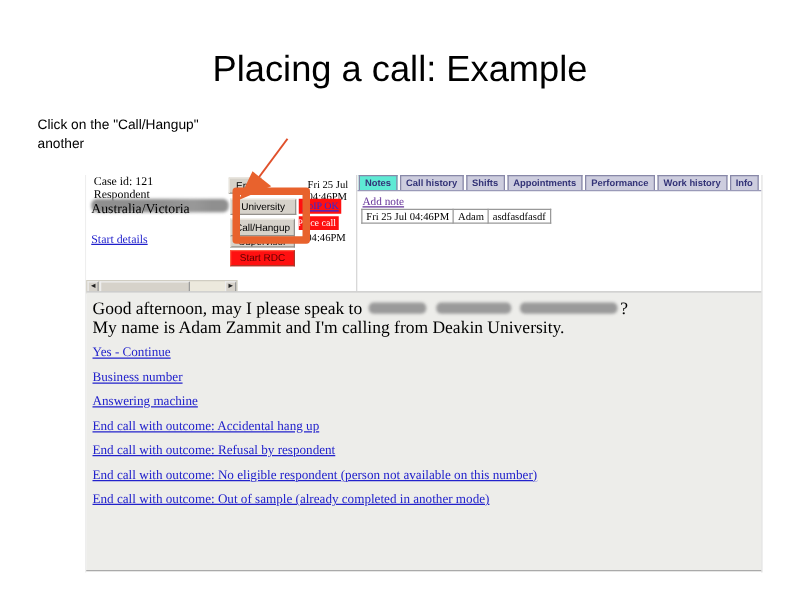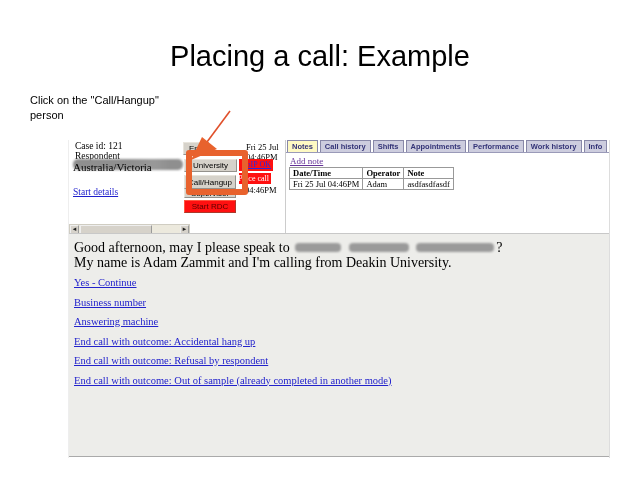--- a/index.html
+++ b/index.html
@@ -61,21 +61,21 @@
   .sb-thumb{width:72px;height:100%;background:#d6d2ca;border:1px outset #eee;box-sizing:border-box;
             margin-left:1px;cursor:grab;}
   .sb-track{flex:1;}
 
   
   .tabs-panel{position:absolute;left:217px;top:0;width:323px;height:93px;background:#fff;}
   .tabstrip{position:absolute;left:1px;top:0;display:flex;gap:2px;height:12px;}
   .tab{font:bold 7.5px/10px "Liberation Sans",sans-serif;color:#333377;background:#cdcdde;
        border:1px solid #8888a8;border-bottom:none;padding:1px 4px 0 4px;white-space:nowrap;
        cursor:pointer;}
-  .tab.active{background:#fef9c3;}
+  .tab.active{background:#5eead4;}
   .tabstrip-line{position:absolute;left:0;top:12px;width:100%;height:1px;background:#9a9ab8;}
   .add-note{position:absolute;left:4px;top:16px;font-size:9px;color:#663399;
             text-decoration:underline;cursor:pointer;}
   .notes-table{position:absolute;left:3px;top:27px;border-collapse:collapse;background:#fff;}
   .notes-table th,.notes-table td{border:1px solid #999;font-size:8.5px;padding:0px 3px;
             white-space:nowrap;font-weight:normal;}
   .notes-table th{font-weight:bold;text-align:left;}
 
   
   .script-panel{position:absolute;left:0;top:93px;width:540px;height:224px;background:#ededea;
@@ -94,21 +94,21 @@
 </style>
 </head>
 <body>
 
 <div class="slide">
 
   <div class="title">Placing a call: Example</div>
 
   <div class="callout">
     <span>Click on the "Call/Hangup"</span><br>
-    <span>person</span>
+    <span>another</span>
   </div>
 
   <svg class="arrow-svg" viewBox="0 0 70 70">
     <line x1="50" y1="7" x2="27" y2="38" stroke="#e0502b" stroke-width="1.6"></line>
     <polygon points="11,56 22,33 37,45" fill="#e8622d"></polygon>
   </svg>
 
   <div class="app">
 
     <div class="case-panel">
@@ -146,25 +146,20 @@
         <span class="tab">Shifts</span>
         <span class="tab">Appointments</span>
         <span class="tab">Performance</span>
         <span class="tab">Work history</span>
         <span class="tab">Info</span>
       </div>
       <div class="tabstrip-line"></div>
       <a class="add-note">Add note</a>
       <table class="notes-table">
         <tbody>
-            <tr>
-          <th>Date/Time</th>
-          <th>Operator</th>
-          <th>Note</th>
-        </tr>
         <tr>
           <td>Fri 25 Jul 04:46PM</td>
           <td>Adam</td>
           <td>asdfasdfasdf</td>
         </tr>
       </tbody>
         </table>
     </div>
 
     <div class="script-panel">
@@ -174,20 +169,21 @@
         <span class="redact r2"></span>
         <span class="redact r3"></span><span>?</span><br>
         <span>My name is Adam Zammit and I'm calling from Deakin University.</span>
       </div>
       <div class="script-links">
         <a class="slink">Yes - Continue</a>
         <a class="slink">Business number</a>
         <a class="slink">Answering machine</a>
         <a class="slink">End call with outcome: Accidental hang up</a>
         <a class="slink">End call with outcome: Refusal by respondent</a>
+        <a class="slink">End call with outcome: No eligible respondent (person not available on this number)</a>
         <a class="slink">End call with outcome: Out of sample (already completed in another mode)</a>
       </div>
     </div>
   </div>
 
   <div class="highlight-box"></div>
 
 </div>
 
 </body></html>

